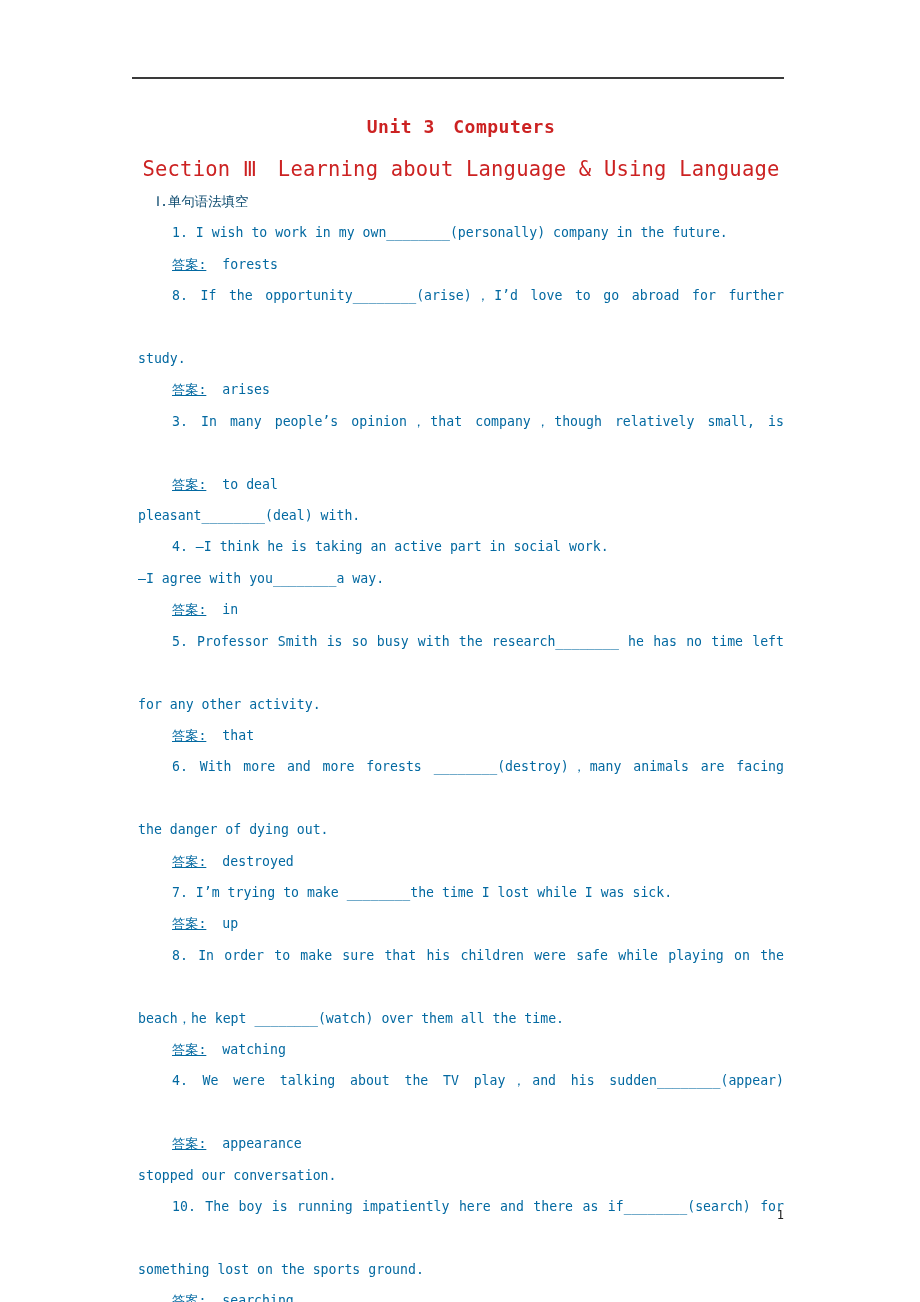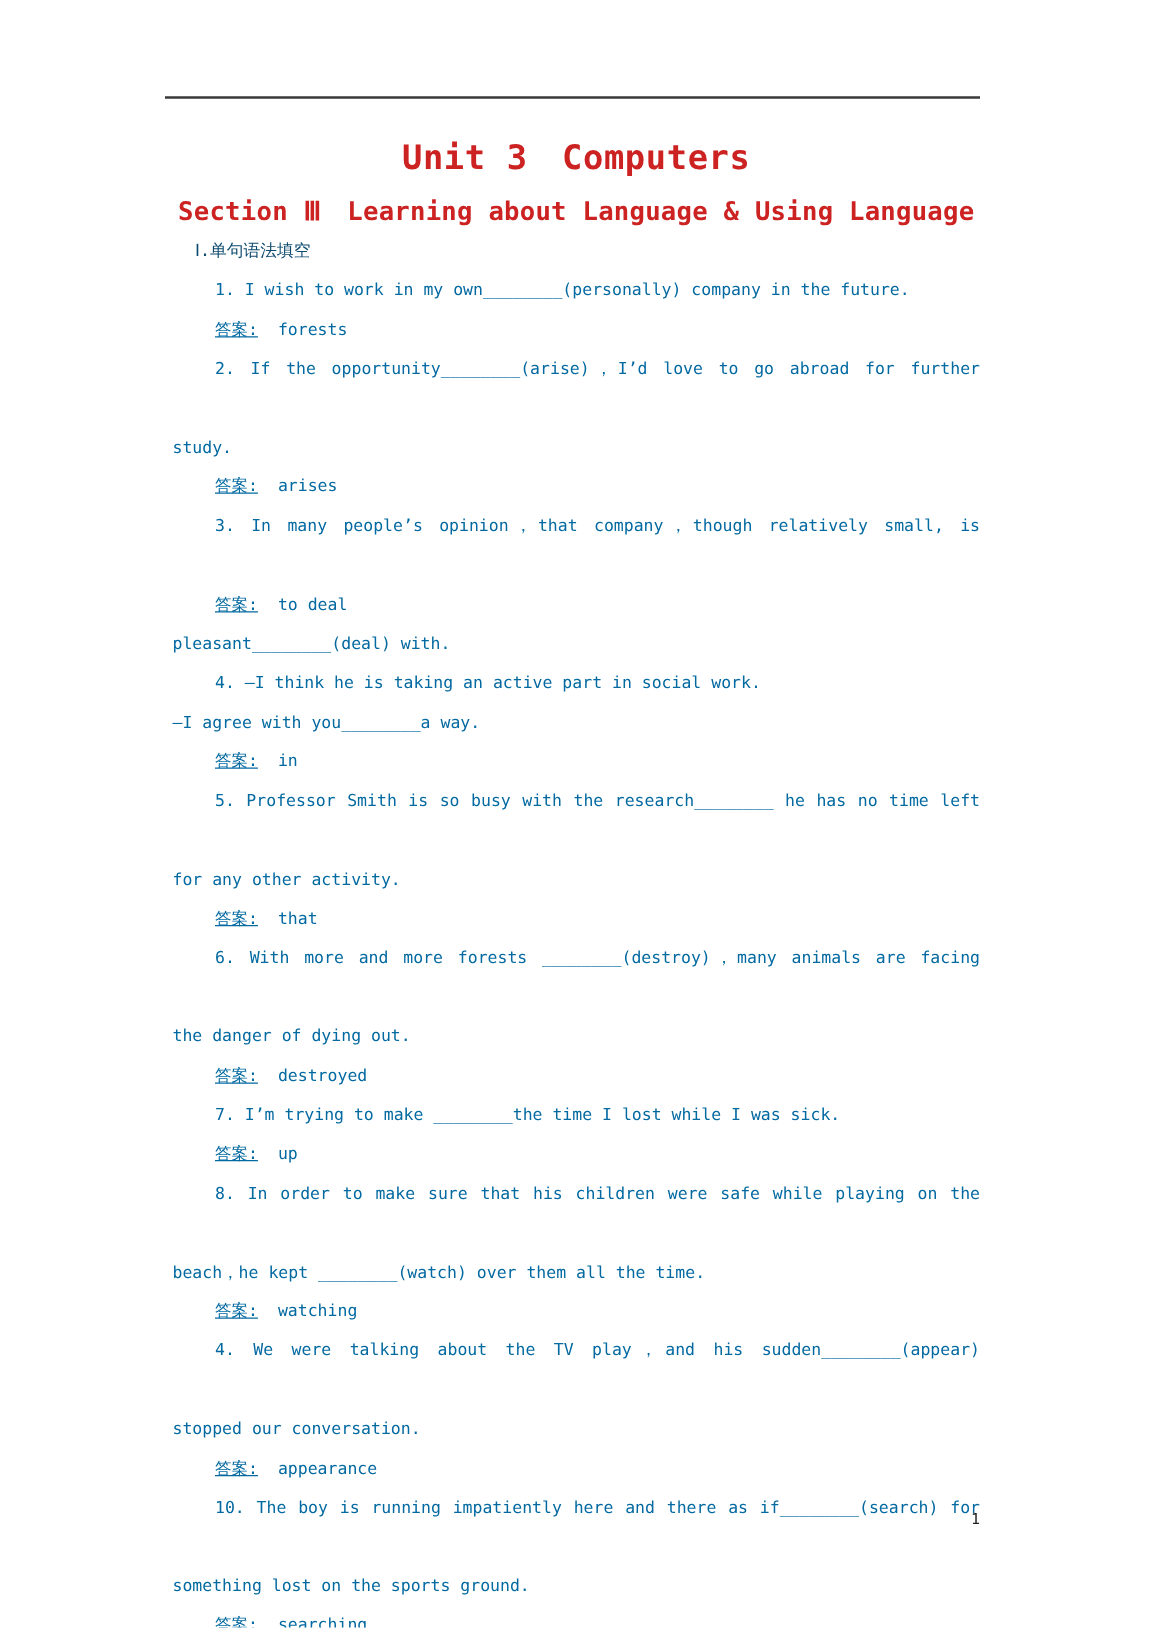--- a/index.html
+++ b/index.html
@@ -38,34 +38,34 @@
   .content {
     position: absolute;
     left: 138px;
     top: 110px;
     width: 646px;
   }
 
   .title-main {
     color: #cc2222;
     font-family: "DejaVu Sans Mono", "Liberation Mono", monospace;
-    font-size: 27px;
+    font-size: 18px;
     font-weight: bold;
     letter-spacing: 0.5px;
     text-align: center;
     line-height: 34px;
     white-space: pre;
     margin: 0;
   }
 
   .title-sub {
     color: #cc2222;
     font-family: "DejaVu Sans Mono", "Liberation Mono", monospace;
     font-size: 20.5px;
-    font-weight: bold;
+    font-weight: normal;
     letter-spacing: 0.2px;
     text-align: center;
     line-height: 34px;
     white-space: pre;
     margin: 0;
     padding-top: 8px;
   }
 
   
   .para {
@@ -136,21 +136,21 @@
   <div class="content">
 
     <h1 class="title-main" style="color: rgb(204, 34, 34);">Unit 3　Computers</h1>
     <h2 class="title-sub" style="color: rgb(204, 34, 34);">Section Ⅲ　Learning about Language &amp; Using Language</h2>
 
     <p class="sec-head">Ⅰ.单句语法填空</p>
 
     <p class="para q">1. I wish to work in my own________(personally) company in the future.</p>
     <p class="para ans"><span class="ans-label">答案:</span><span class="ans-val">forests</span></p>
 
-    <p class="para q just">2. If the opportunity________(arise)，I’d love to go abroad for further</p>
+    <p class="para q just">8. If the opportunity________(arise)，I’d love to go abroad for further</p>
     <p class="para cont">study.</p>
     <p class="para ans"><span class="ans-label">答案:</span><span class="ans-val">arises</span></p>
 
     <p class="para q just">3. In many people’s opinion，that company，though relatively small, is</p>
     <p class="para ans"><span class="ans-label">答案:</span><span class="ans-val">to deal</span></p>
     <p class="para cont">pleasant________(deal) with.</p>
 
     <p class="para q">4. —I think he is taking an active part in social work.</p>
     <p class="para cont">—I agree with you________a way.</p>
     <p class="para ans"><span class="ans-label">答案:</span><span class="ans-val">in</span></p>
@@ -164,22 +164,22 @@
     <p class="para ans"><span class="ans-label">答案:</span><span class="ans-val">destroyed</span></p>
 
     <p class="para q">7. I’m trying to make ________the time I lost while I was sick.</p>
     <p class="para ans"><span class="ans-label">答案:</span><span class="ans-val">up</span></p>
 
     <p class="para q just">8. In order to make sure that his children were safe while playing on the</p>
     <p class="para cont">beach，he kept ________(watch) over them all the time.</p>
     <p class="para ans"><span class="ans-label">答案:</span><span class="ans-val">watching</span></p>
 
     <p class="para q just">4. We were talking about the TV play，and his sudden________(appear)</p>
+    <p class="para ans"><span class="ans-label">答案:</span><span class="ans-val">appearance</span></p>
     <p class="para cont">stopped our conversation.</p>
-    <p class="para ans"><span class="ans-label">答案:</span><span class="ans-val">appearance</span></p>
 
     <p class="para q just">10. The boy is running impatiently here and there as if________(search) for</p>
     <p class="para cont">something lost on the sports ground.</p>
     <p class="para ans"><span class="ans-label">答案:</span><span class="ans-val">searching</span></p>
 
   </div>
 
   <div class="page-num">1</div>
 
 </div>

